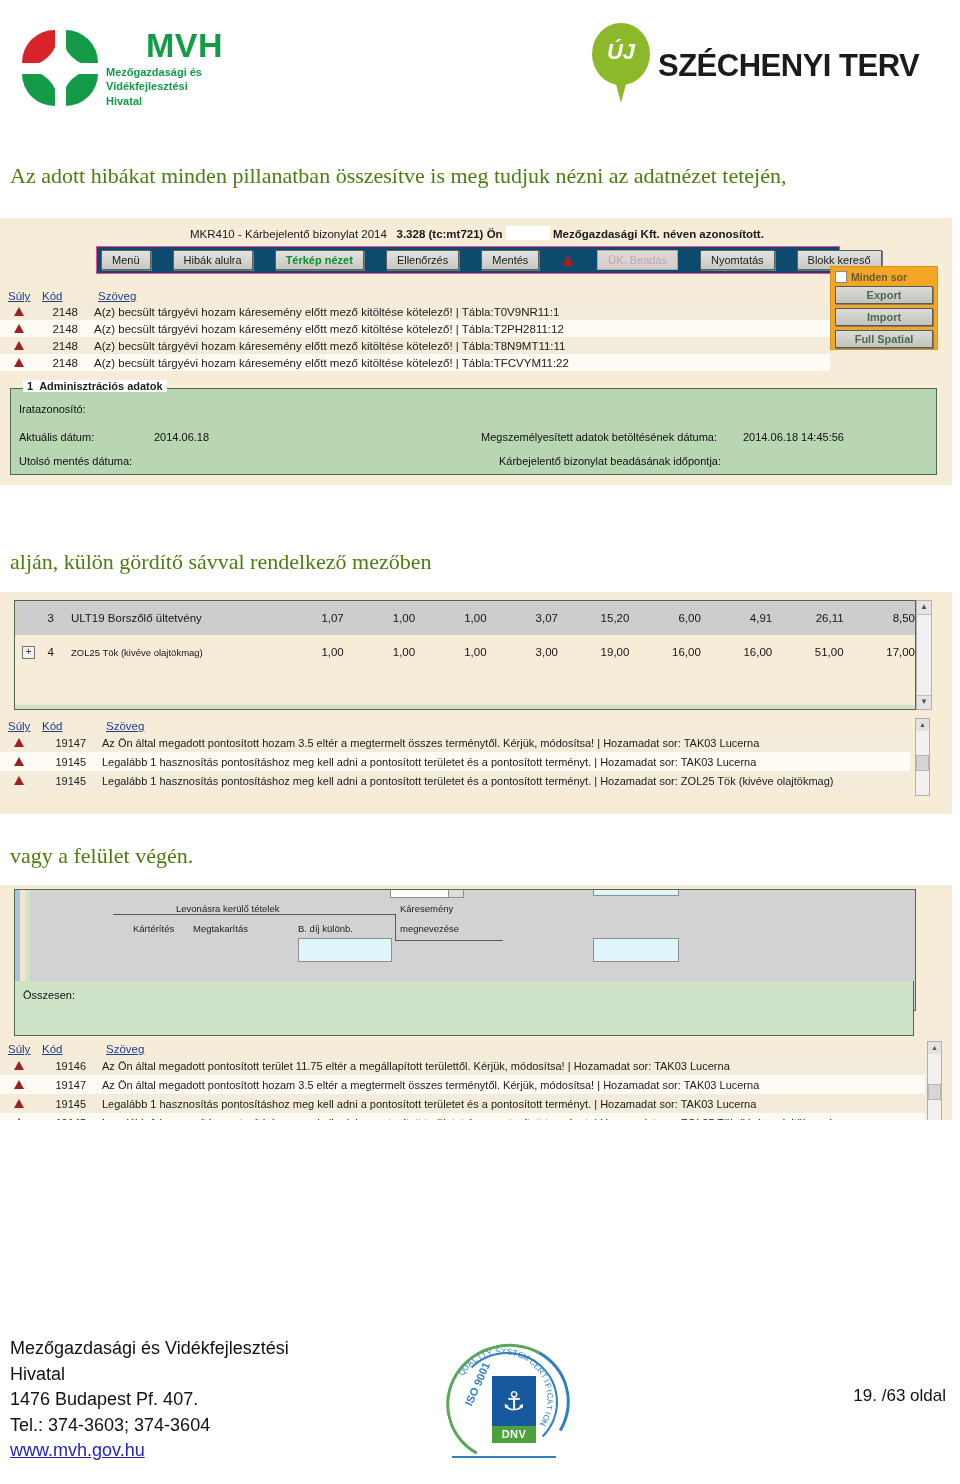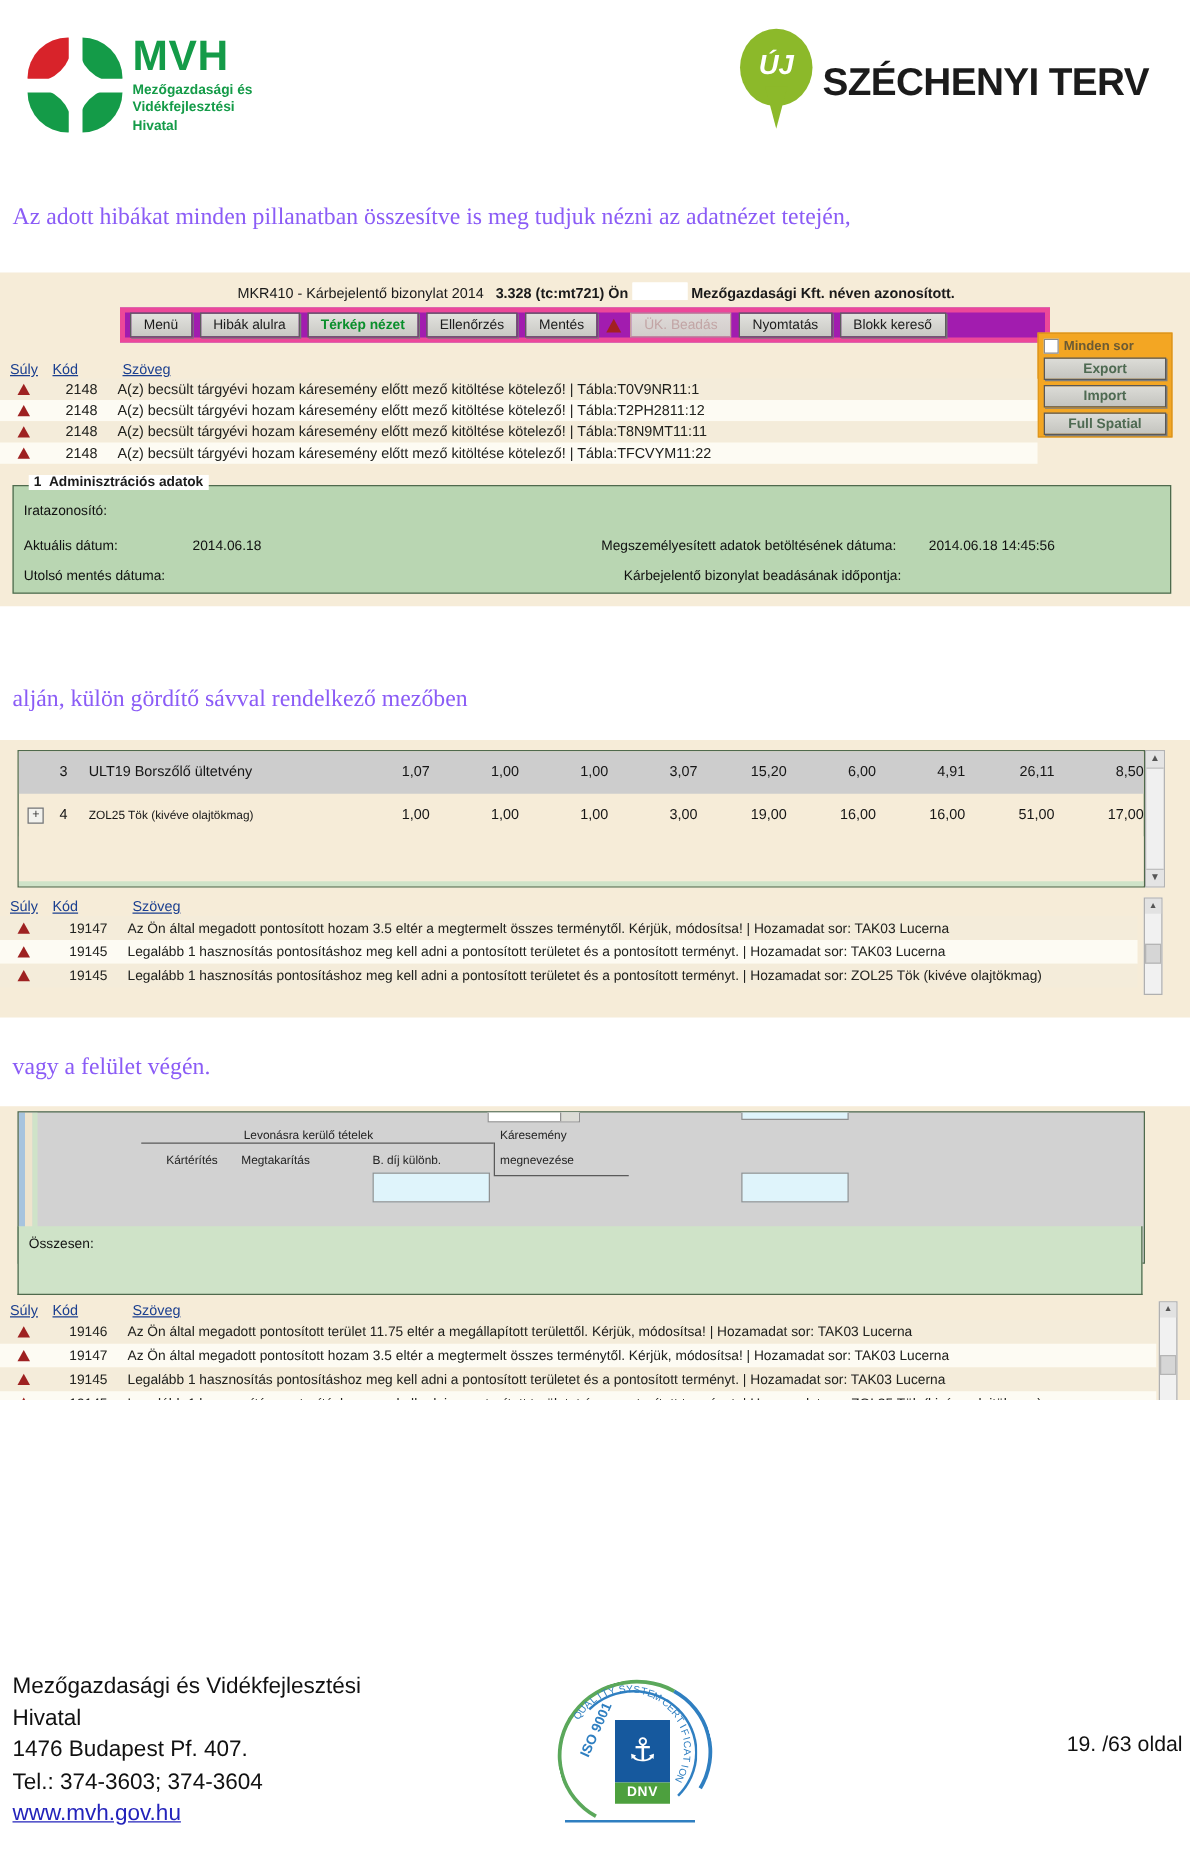--- a/index.html
+++ b/index.html
@@ -50,20 +50,21 @@
     position: absolute; left: 0; top: 35px; width: 80px; height: 11px; background: #fff;
   }
   .mvh-text { margin-left: 6px; }
   .mvh-title {
     font-family: "Liberation Sans", sans-serif;
     font-weight: bold;
     font-size: 34px;
     color: #149b48;
     letter-spacing: 0.5px;
     line-height: 1;
+    margin-left: 40px;
   }
   .mvh-sub {
     font-family: "Liberation Sans", sans-serif;
     font-weight: bold;
     font-size: 11px;
     color: #149b48;
     line-height: 1.32;
     margin-top: 3px;
   }
 
@@ -151,22 +152,22 @@
     letter-spacing: -0.5px;
     margin-left: 8px;
     white-space: nowrap;
   }
 
   
   .doc-para {
     position: absolute;
     left: 10px;
     font-family: "Liberation Serif", serif;
-    font-size: 19px;
-    color: #8b5cf6;
+    font-size: 22px;
+    color: #4d7c0f;
     white-space: nowrap;
   }
   #para-1 { top: 163px; }
   #para-2 { top: 549px; }
   #para-3 { top: 843px; }
 
   
   .shot {
     position: absolute;
     background: #f6ecd8;
@@ -184,26 +185,26 @@
   .s1-titlebar .b { font-weight: bold; }
   .s1-titlebar .blankfield {
     display: inline-block; width: 42px; height: 12px;
     background: #ffffff; border: 1px solid #ffffff;
     vertical-align: -2px;
   }
 
   .s1-toolbar {
     position: absolute; left: 96px; top: 28px;
     width: 744px; height: 28px;
-    background: #a21caf;
-    border: 4px solid #ec4899;
+    background: #0c4a6e;
+    border: 1px solid #ec4899;
     display: flex; align-items: center;
     padding: 0 4px;
     box-sizing: border-box;
-    gap: 6px;
+    gap: 22px;
   }
   .tbtn {
     background: linear-gradient(#e2e2de, #c9c9c4);
     border: 1px solid #5d5d5d;
     box-shadow: 1px 1px 0 #7a7a7a;
     font-family: "Liberation Sans", sans-serif;
     font-size: 11px;
     color: #1b1b1b;
     padding: 3px 10px;
     white-space: nowrap;
@@ -669,21 +670,21 @@
 
     <div class="s3-combo" style="left:375px; top:-12px; width:72px; height:18px;">
       <span class="cbtn">▼</span>
     </div>
     <div class="s3-input" style="left:578px; top:-12px; width:84px; height:16px;"></div>
 
     <div class="s3-rule" style="left:98px; top:24px; width:282px;"></div>
     <div class="s3-rulev" style="left:380px; top:24px; height:26px;"></div>
     <div class="s3-rule" style="left:380px; top:50px; width:108px;"></div>
 
-    <div class="s3-lbl" style="left:180px; top:13px;">Levonásra kerülő tételek</div>
+    <div class="s3-lbl" style="left:161px; top:13px;">Levonásra kerülő tételek</div>
     <div class="s3-lbl" style="left:385px; top:13px;">Káresemény</div>
     <div class="s3-lbl" style="left:98px; top:33px;padding-left:20px;">Kártérítés</div>
     <div class="s3-lbl" style="left:178px; top:33px;">Megtakarítás</div>
     <div class="s3-lbl" style="left:283px; top:33px;">B. díj különb.</div>
     <div class="s3-lbl" style="left:385px; top:33px;">megnevezése</div>
 
     <div class="s3-input" style="left:283px; top:48px; width:92px; height:22px;"></div>
     <div class="s3-input" style="left:578px; top:48px; width:84px; height:22px;"></div>
   </div>
 

